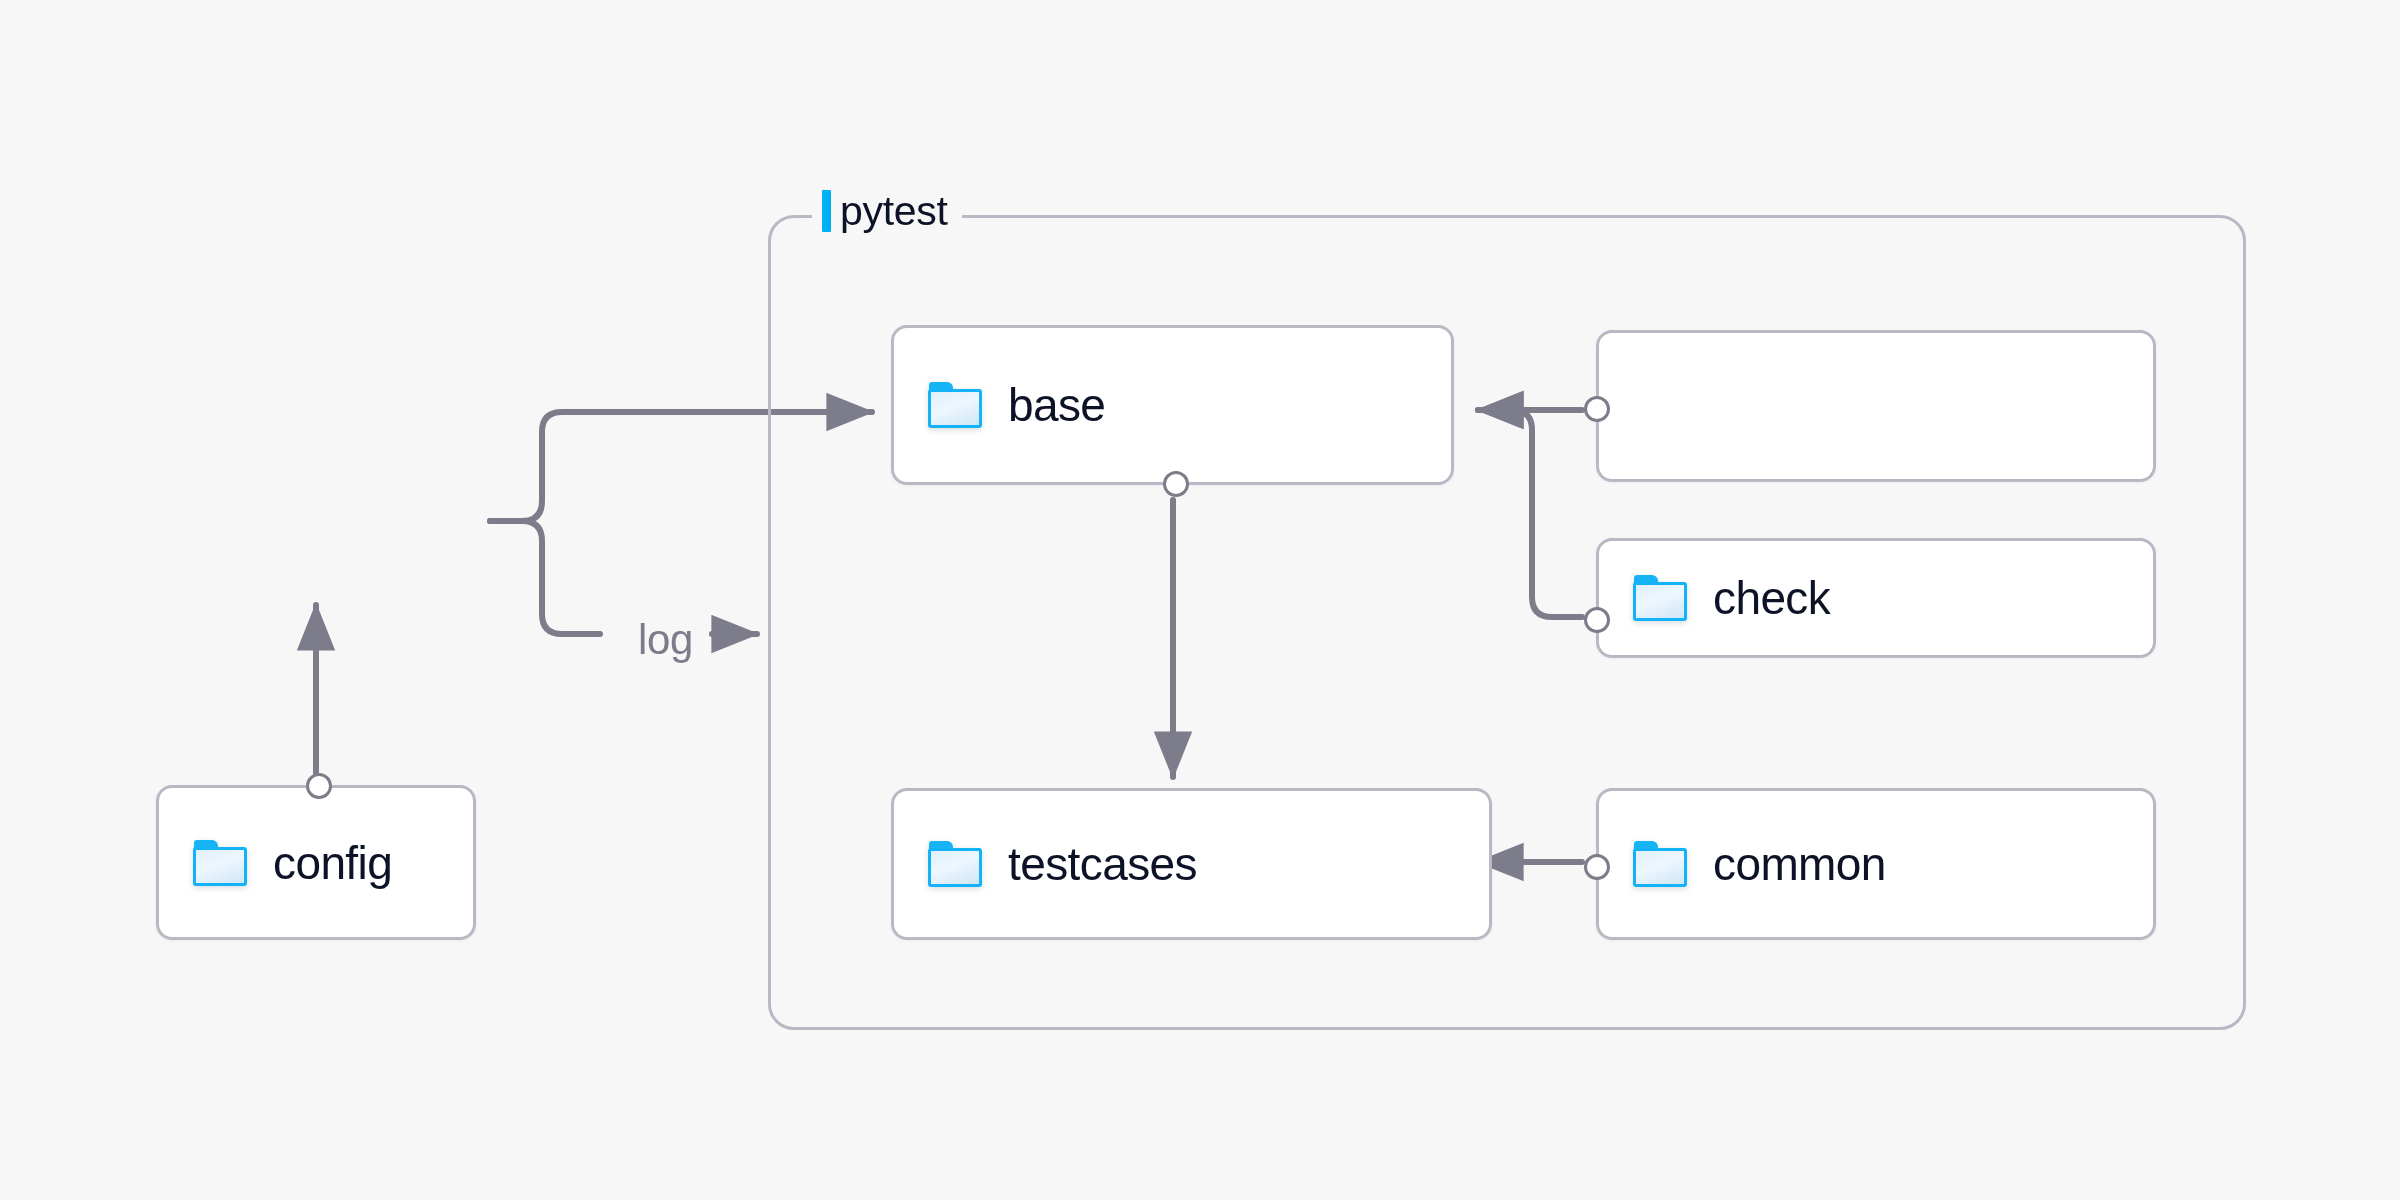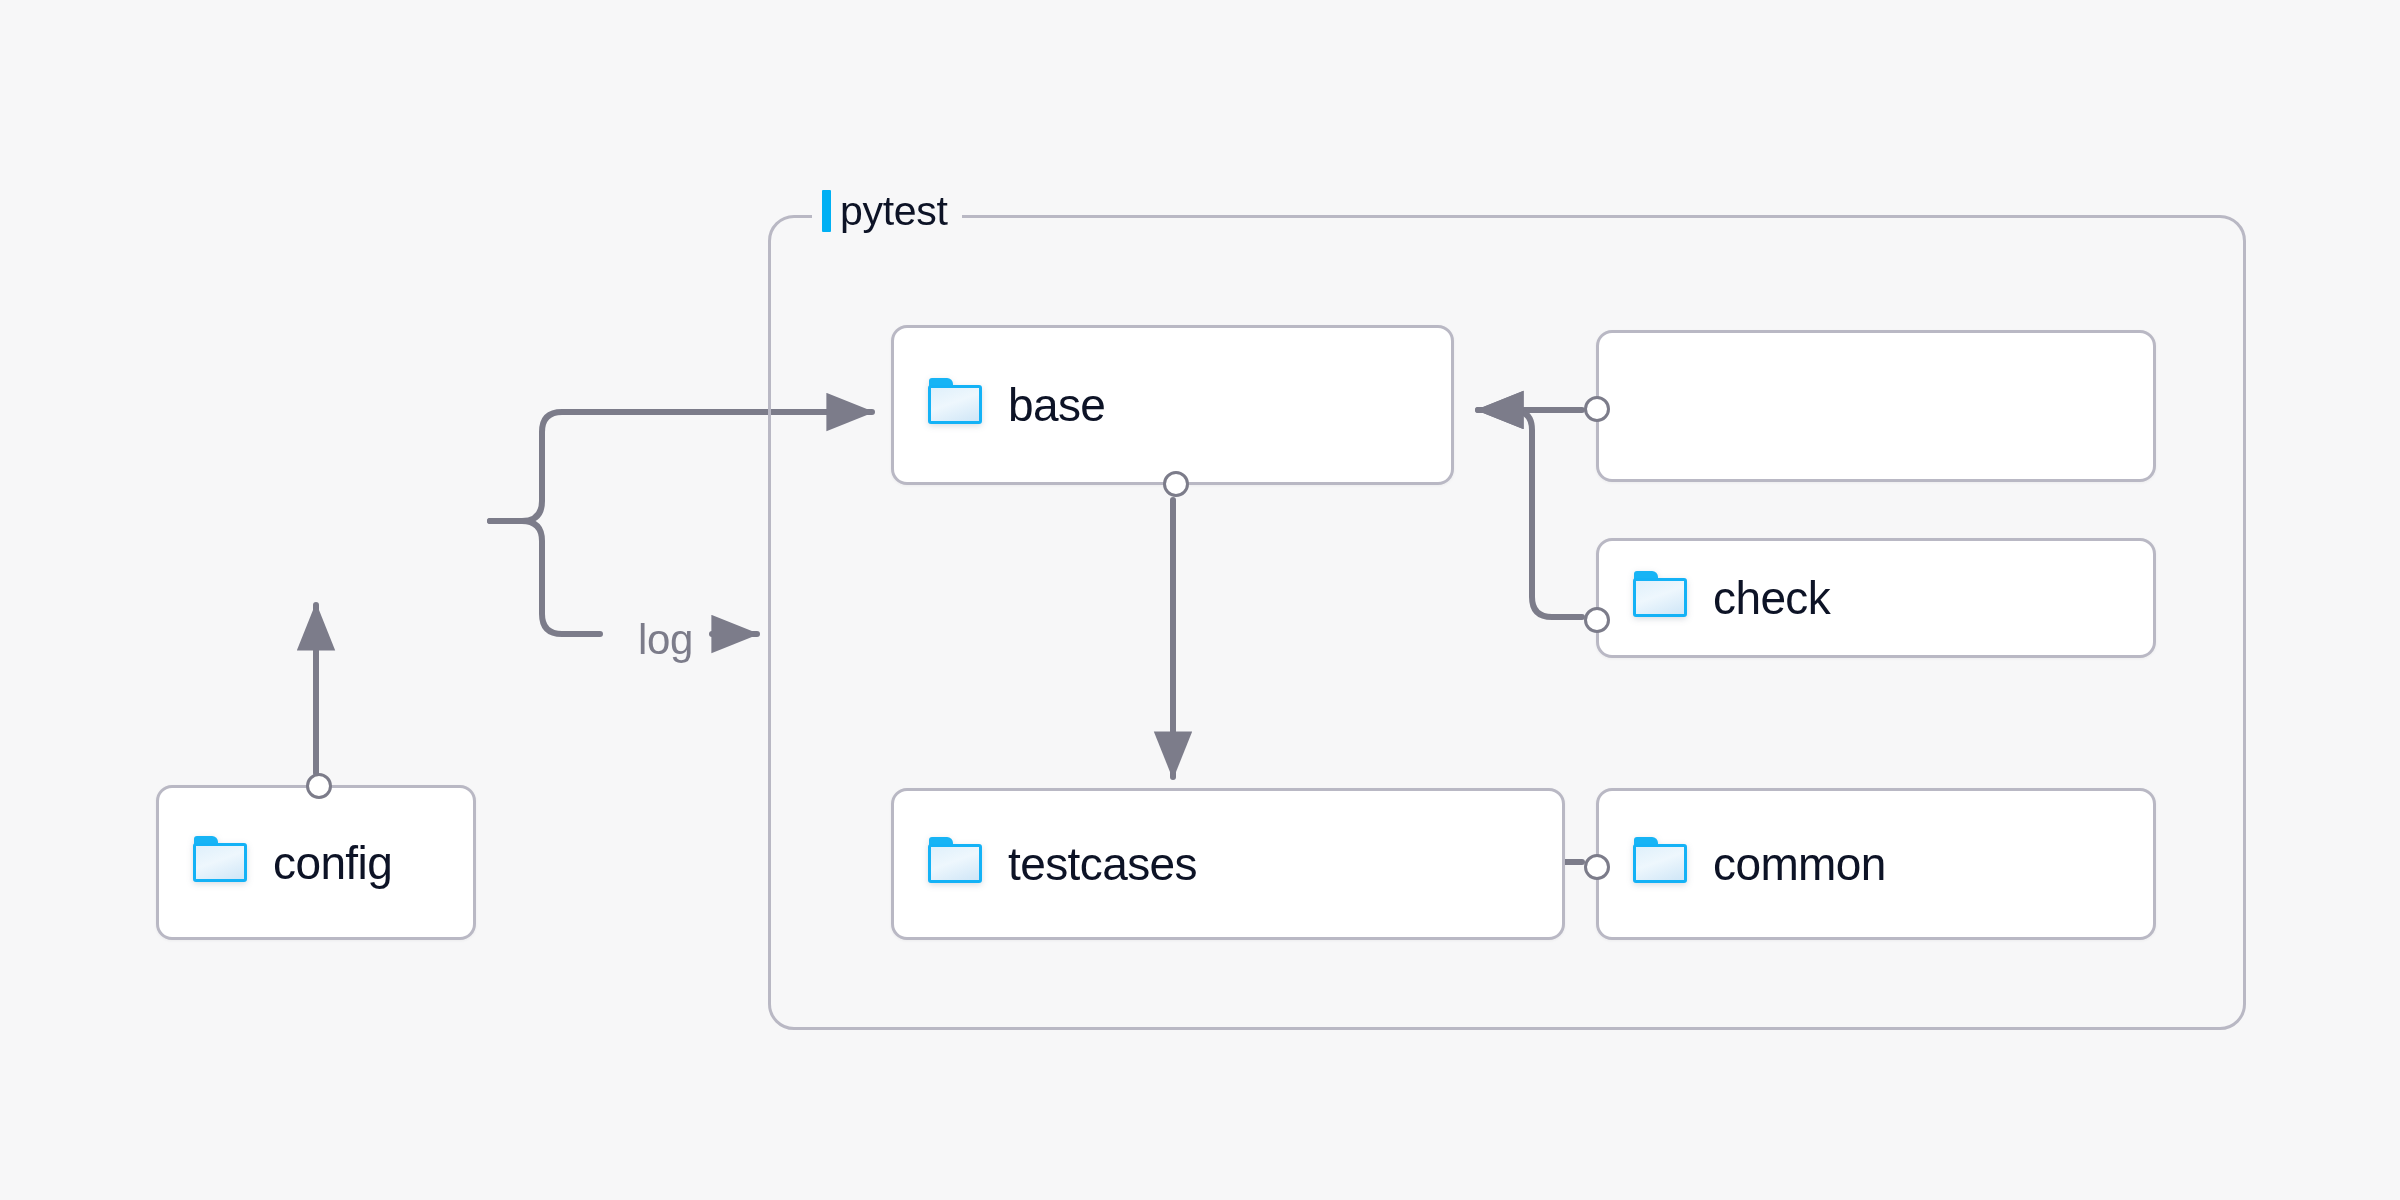--- a/index.html
+++ b/index.html
@@ -61,20 +61,21 @@
     box-sizing: border-box;
     background: #ffffff;
     border: 3px solid #b9b8c4;
     border-radius: 16px;
     display: flex;
     align-items: center;
     box-shadow: 0 1px 3px rgba(30,30,50,0.05);
   }
   .node-inner {
     display: flex;
+    align-items: center;
     gap: 26px;
     padding-left: 34px;
   }
   .node-label {
     font-size: 46px;
     color: #0d1326;
     letter-spacing: -0.6px;
     white-space: nowrap;
     font-weight: 400;
   }
@@ -180,21 +181,21 @@
     <div class="node-inner">
       <span class="folder-icon">
         <span class="tab"></span>
           <span class="body"></span>
       </span>
       <span class="node-label">base</span>
     </div>
     <span class="port" style="left:269px; bottom:-15px;"></span>
   </div>
 
-  <div class="node" style="left:891px; top:788px; width:674px; height:152px;">
+  <div class="node" style="left:891px; top:788px; width:601px; height:152px;">
     <div class="node-inner">
       <span class="folder-icon">
         <span class="tab"></span>
           <span class="body"></span>
       </span>
       <span class="node-label">testcases</span>
     </div>
   </div>
 
   <div class="node" style="left:1596px; top:330px; width:560px; height:152px;">

